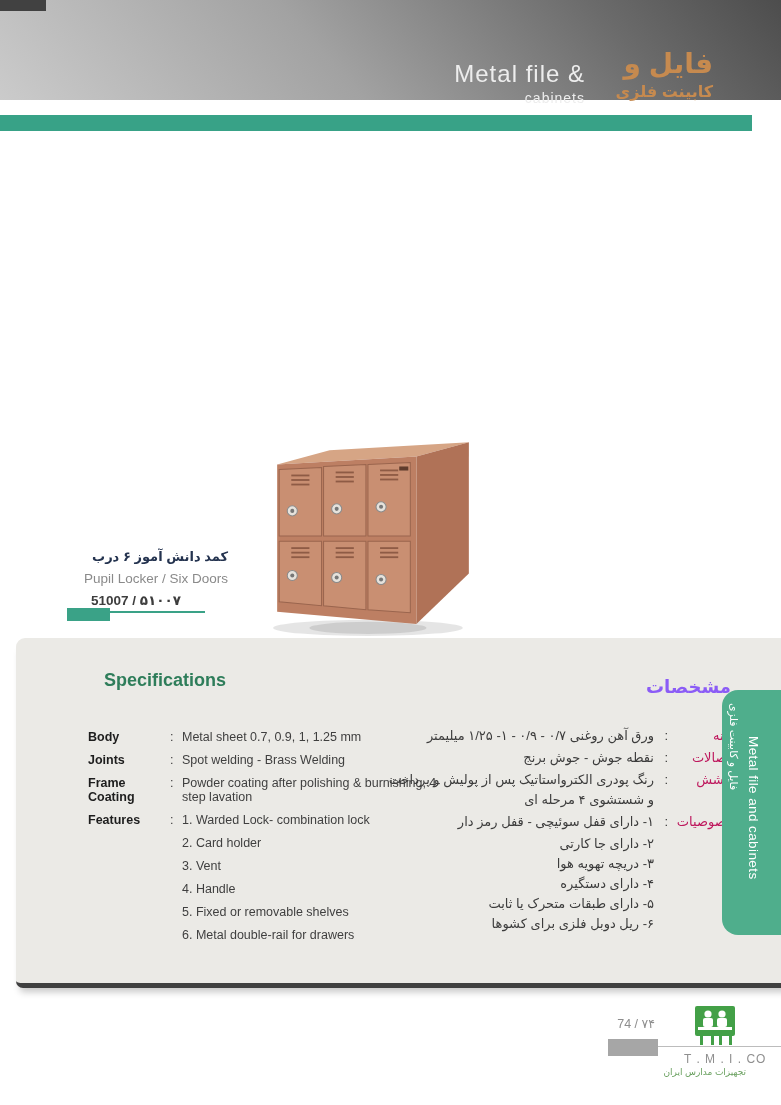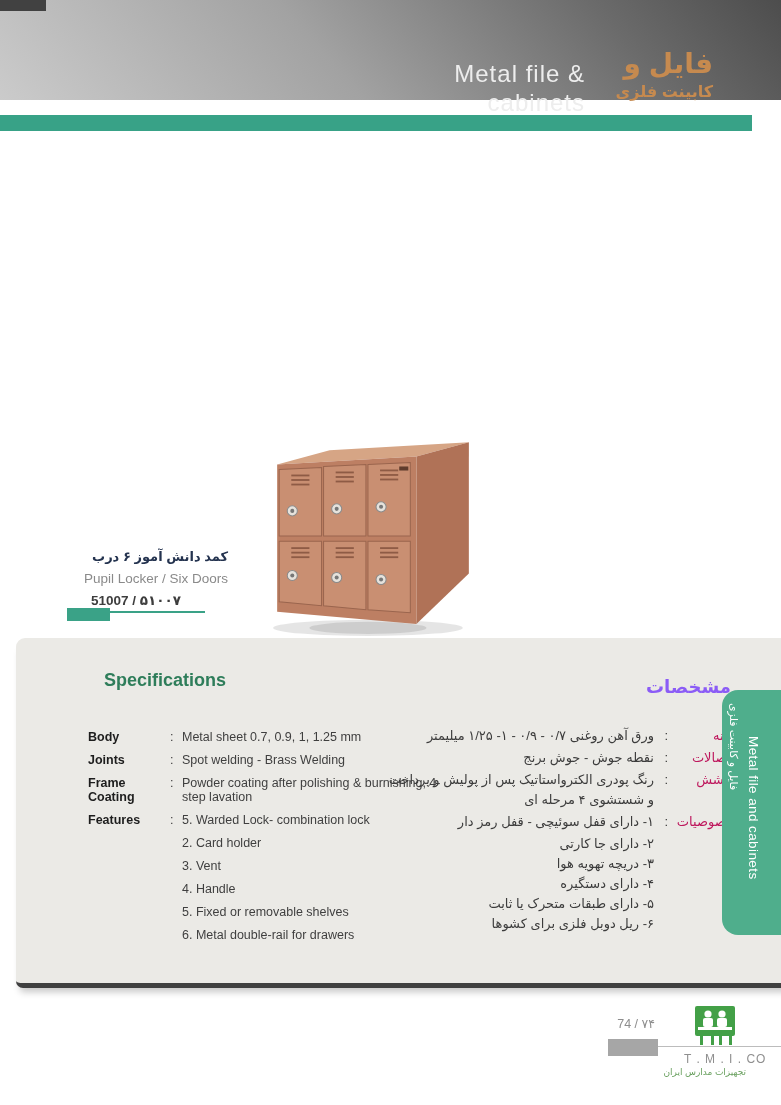--- a/index.html
+++ b/index.html
@@ -5,21 +5,21 @@
   html,body{margin:0;padding:0;background:#fff;}
   .page{position:relative;width:781px;height:1105px;background:#ffffff;overflow:hidden;
         font-family:"Liberation Sans","DejaVu Sans",sans-serif;}
 
   
   .header{position:absolute;top:0;left:0;width:781px;height:100px;
           background:linear-gradient(48deg,#cbcbcb 0%,#a2a2a2 42%,#6b6b6b 78%,#4d4d4d 100%);}
   .corner-mark{position:absolute;top:0;left:0;width:46px;height:11px;background:#414141;}
   .header-en{position:absolute;top:62px;right:196px;text-align:right;color:#ededed;line-height:1.0;}
   .header-en .l1{font-size:24px;letter-spacing:1px;}
-  .header-en .l2{font-size:24px;letter-spacing:1px;margin-top:5px;}
+  .header-en .l2{font-size:14px;letter-spacing:1px;margin-top:5px;}
   .header-fa{position:absolute;top:50px;right:68px;text-align:right;color:#c68a4f;direction:rtl;line-height:1.0;}
   .header-fa .l1{font-size:28px;font-weight:bold;margin-left:46px;}
   .header-fa .l2{font-size:16px;font-weight:bold;margin-top:6px;}
   .accent-bar{position:absolute;top:115px;left:0;width:752px;height:16px;background:#38a287;}
 
   
   .locker-wrap{position:absolute;left:272px;top:412px;width:202px;height:226px;}
   .caption{position:absolute;left:58px;top:549px;width:170px;direction:ltr;}
   .caption .name-fa{font-size:13px;font-weight:bold;color:#24334f;text-align:right;direction:rtl;}
   .caption .name-en{font-size:13.5px;color:#8a8a8a;text-align:right;margin-top:7px;}
@@ -167,21 +167,21 @@
         <span class="val">Spot welding - Brass Welding</span>
       </div>
       <div class="row">
         <span class="lbl">Frame Coating</span>
         <span class="sep">:</span>
         <span class="val">Powder coating after polishing &amp; burnishing, 4-step lavation</span>
       </div>
       <div class="row">
         <span class="lbl">Features</span>
         <span class="sep">:</span>
-        <span class="val">5. Warded Lock- combination lock</span>
+        <span class="val">1. Warded Lock- combination lock</span>
       </div>
       <ul>
         <li>2. Card holder</li>
         <li>3. Vent</li>
         <li>4. Handle</li>
         <li>5. Fixed or removable shelves</li>
         <li>6. Metal double-rail for drawers</li>
       </ul>
     </div>
 

